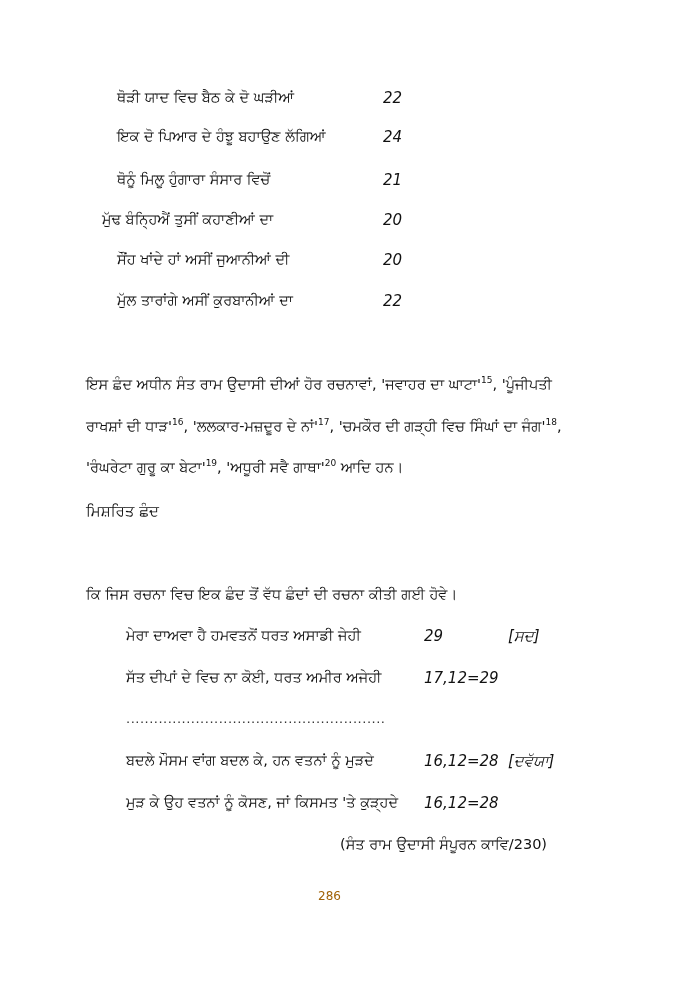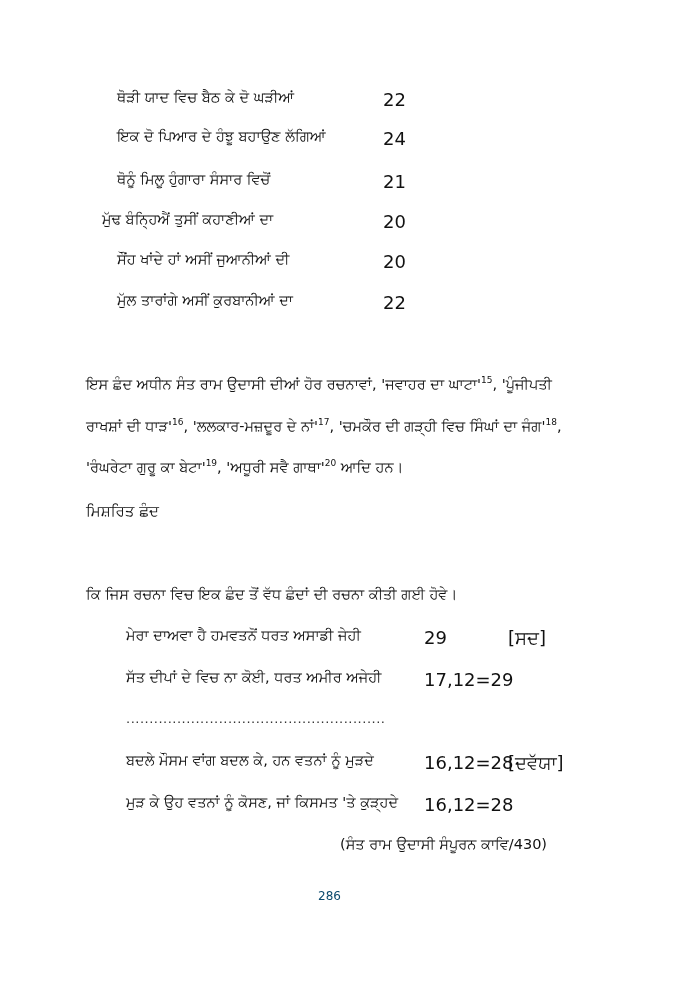--- a/index.html
+++ b/index.html
@@ -4,26 +4,26 @@
 <style>
   html, body { margin: 0; padding: 0; background: #ffffff; }
   body {
     width: 700px; height: 991px; position: relative; overflow: hidden;
     font-family: "DejaVu Sans", "Liberation Sans", sans-serif;
     color: #111111;
   }
   .page { position: absolute; left: 0; top: 0; width: 700px; height: 991px; }
   .abs { position: absolute; white-space: nowrap; }
   .verse { font-size: 14.5px; }
-  .num { font-size: 18px; }
+  .num { font-size: 15px; font-style: italic; }
   .prose { font-size: 14.5px; }
   .heading { font-size: 15px; font-weight: normal; }
   sup { font-size: 9px; vertical-align: super; line-height: 0; }
   .dots { font-size: 13px; letter-spacing: 0.5px; color: #333; }
-  .pagenum { font-size: 12px; color: #0c4a6e; }
+  .pagenum { font-size: 12px; color: #a16207; }
 </style>
 </head>
 <body>
 
 <div class="page">
 
   <div class="abs verse" style="left:117px;top:89px">ਥੋੜੀ ਯਾਦ ਵਿਚ ਬੈਠ ਕੇ ਦੋ ਘੜੀਆਂ</div>
   <div class="abs num" style="left:383px;top:89px">22</div>
 
   <div class="abs verse" style="left:117px;top:128px">ਇਕ ਦੋ ਪਿਆਰ ਦੇ ਹੰਝੂ ਬਹਾਉਣ ਲੱਗਿਆਂ</div>
@@ -65,16 +65,16 @@
 
   <div class="abs dots" style="left:126px;top:711px">........................................................</div>
 
   <div class="abs verse" style="left:126px;top:752px">ਬਦਲੇ ਮੌਸਮ ਵਾਂਗ ਬਦਲ ਕੇ, ਹਨ ਵਤਨਾਂ ਨੂੰ ਮੁੜਦੇ</div>
   <div class="abs num" style="left:424px;top:752px">16,12=28</div>
   <div class="abs num" style="left:508px;top:752px">[ਦਵੱਯਾ]</div>
 
   <div class="abs verse" style="left:126px;top:794px">ਮੁੜ ਕੇ ਉਹ ਵਤਨਾਂ ਨੂੰ ਕੋਸਣ, ਜਾਂ ਕਿਸਮਤ 'ਤੇ ਕੁੜ੍ਹਦੇ</div>
   <div class="abs num" style="left:424px;top:794px">16,12=28</div>
 
-  <div class="abs prose" style="left:340px;top:836px">(ਸੰਤ ਰਾਮ ਉਦਾਸੀ ਸੰਪੂਰਨ ਕਾਵਿ/430)</div>
+  <div class="abs prose" style="left:340px;top:836px">(ਸੰਤ ਰਾਮ ਉਦਾਸੀ ਸੰਪੂਰਨ ਕਾਵਿ/230)</div>
 
   <div class="abs pagenum" style="left:318px;top:889px">286</div>
 </div>
 
 </body></html>

